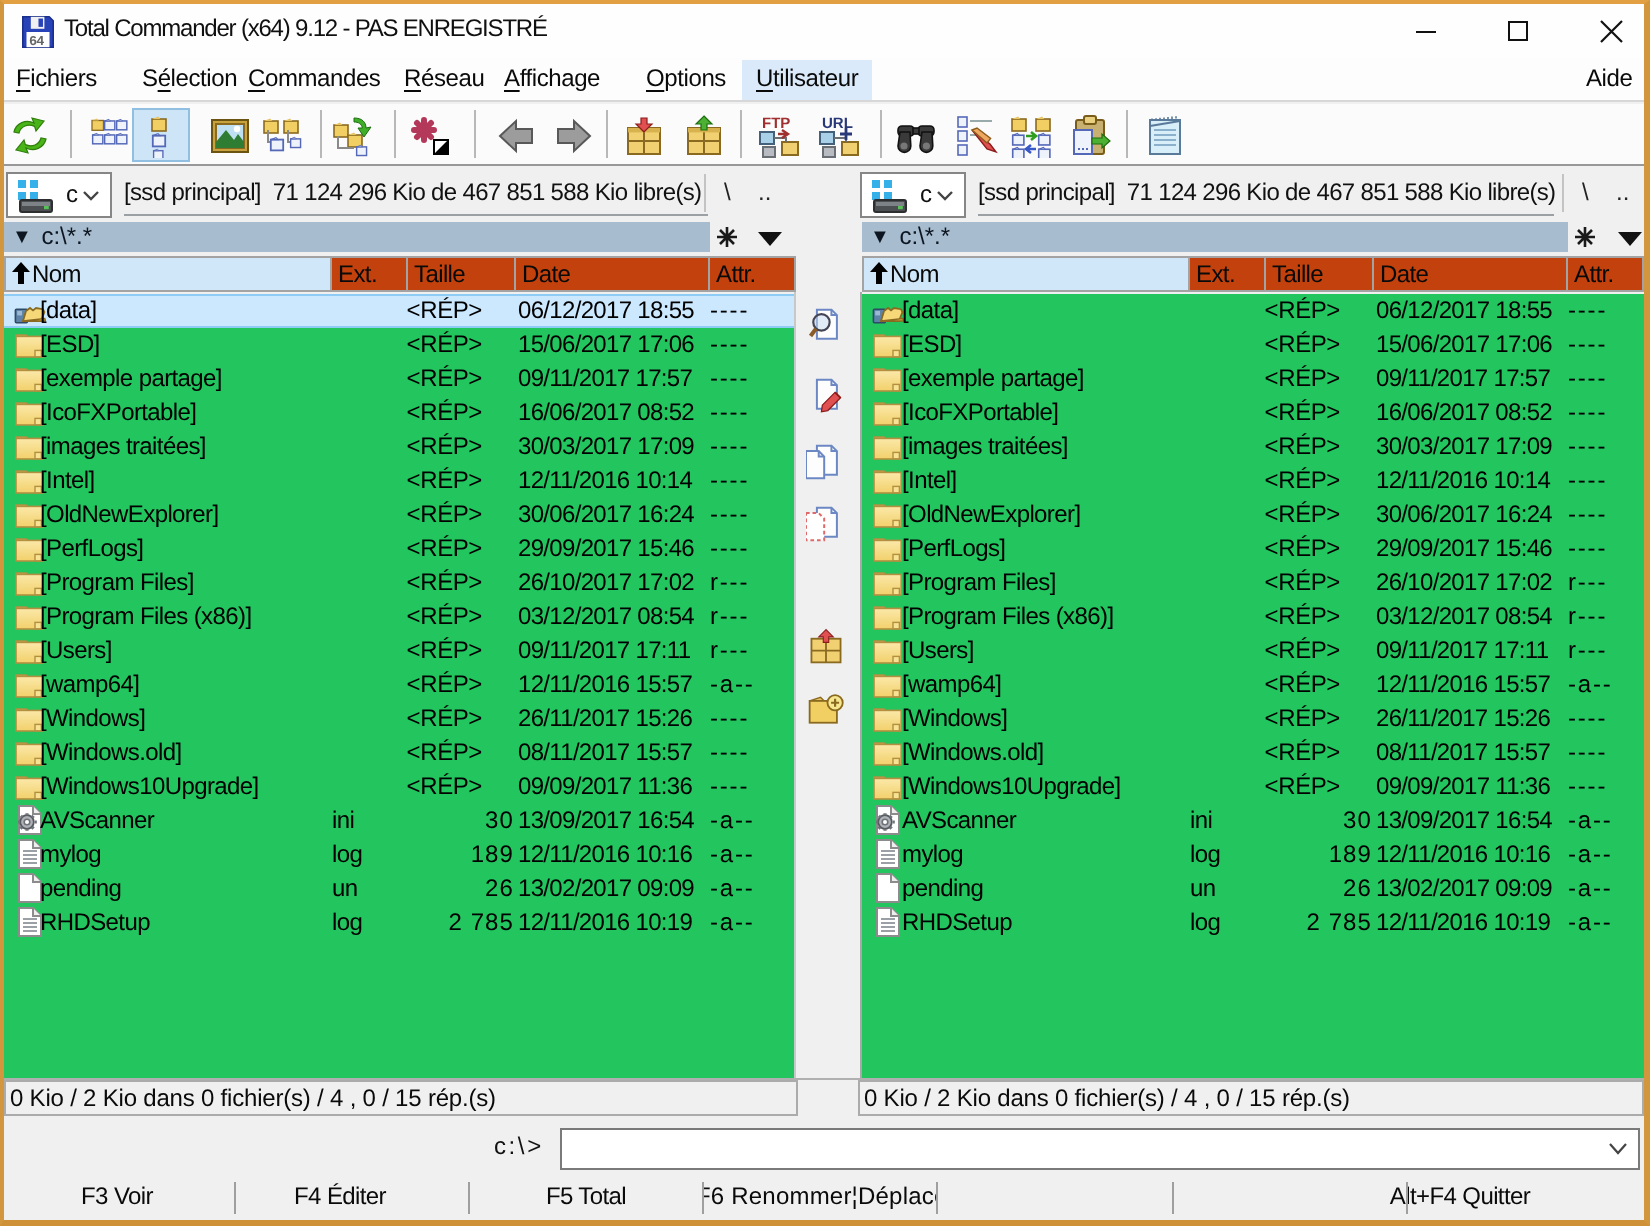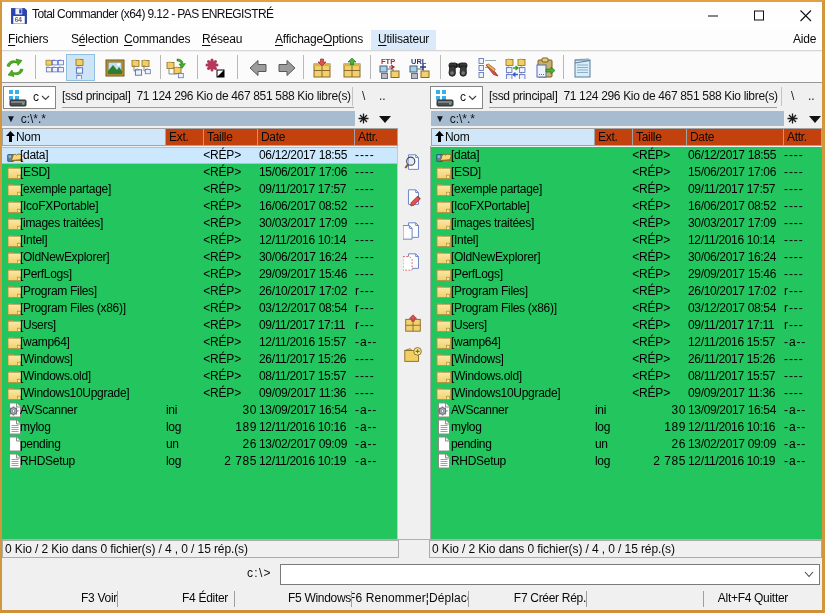--- a/index.html
+++ b/index.html
@@ -40,21 +40,21 @@
 .c-size{position:absolute;left:177px;width:78px;text-align:right;letter-spacing:0.55px}
 .c-size.rep{left:161px;letter-spacing:-0.2px}
 .c-date{position:absolute;left:257px;letter-spacing:-0.34px;white-space:pre}
 .c-attr{position:absolute;left:353px;letter-spacing:0.9px}
 .sbar{position:absolute;top:540px;height:18px;background:#f0f0f0;border:1px solid #ababab;
  font-size:12px;letter-spacing:-0.1px;color:#0a0a0a;line-height:16px;padding-left:2px;white-space:pre}
 .cmdlabel{position:absolute;top:562px;font-size:12px;letter-spacing:1.3px;color:#111;line-height:22px}
 .cmdbox{position:absolute;left:280px;top:564px;width:540px;height:21px;background:#fff;border:1px solid #7a7a7a}
 .cmdbox svg{position:absolute;right:5px;top:6px}
 .fnbar{position:absolute;left:0px;top:588px;width:822px;height:22px;background:#f0f0f0}
-.fk{position:absolute;top:0;height:22px;line-height:21px;font-size:12px;letter-spacing:-0.3px;color:#0a0a0a;text-align:right;overflow:hidden;white-space:pre}
+.fk{position:absolute;top:0;height:22px;line-height:21px;font-size:12px;letter-spacing:-0.3px;color:#0a0a0a;text-align:center;overflow:hidden;white-space:pre}
 .fsep{position:absolute;top:3px;width:1px;height:16px;background:#9f9f9f}
 .midline{position:absolute;left:2px;top:539px;width:820px;height:1px;background:#b0b0b0}
 </style></head>
 <body>
 
 <svg width="0" height="0" style="position:absolute">
 <defs>
 <linearGradient id="gfold" x1="0" y1="0" x2="0" y2="1">
  <stop offset="0" stop-color="#fbe9a9"></stop>
         <stop offset="1" stop-color="#f2d06b"></stop>
@@ -125,21 +125,21 @@
         </svg></div>
   <div class="wbtn" style="left:792px;width:24px"><svg width="12" height="27" viewBox="0 0 12 27">
           <path d="M0.5 8.5 L11 19 M11 8.5 L0.5 19" stroke="#111" stroke-width="1.1"></path>
         </svg></div>
  </div>
  <div class="menubar">
   <div class="mi" style="left:1px"><u>F</u>ichiers</div>
   <div class="mi" style="left:64px">S<u>é</u>lection</div>
   <div class="mi" style="left:117px"><u>C</u>ommandes</div>
   <div class="mi" style="left:195px"><u>R</u>éseau</div>
-  <div class="mi" style="left:268px"><u>A</u>ffichage</div>
+  <div class="mi" style="left:245px"><u>A</u>ffichage</div>
   <div class="mi" style="left:316px"><u>O</u>ptions</div>
   <div class="mi hot" style="left:371px"><u>U</u>tilisateur</div>
   <div class="mi" style="left:786px">Aide</div>
  </div>
  <div class="toolbar">
   <div class="tb-hot"></div>
   <svg class="tb" style="left:4px" viewBox="0 0 22 22">
         <g fill="#49b418" stroke="#2f7e0c" stroke-width="0.6">
 <path d="M3 9 C4 4.5 9 2.5 13 4.5 L12 2 L18 3.5 L14 8.5 L13.3 6.2 C10 4.8 6.5 6 5.5 9.5 Z"></path>
 <path d="M19 12.5 C18 17 13 19 9 17 L10 19.5 L4 18 L8 13 L8.7 15.3 C12 16.7 15.5 15.5 16.5 12 Z"></path>
@@ -879,23 +879,22 @@
  <div class="sbar" style="left:429px;width:393px">0 Kio / 2 Kio dans 0 fichier(s) / 4 , 0 / 15 rép.(s)</div>
  <div class="cmdlabel" style="left:247px">c:\&gt;</div>
  <div class="cmdbox">
       <svg width="10" height="7" viewBox="0 0 10 7">
         <path d="M1 1 L5 5.5 L9 1" stroke="#444" stroke-width="1.1" fill="none"></path>
       </svg>
     </div>
  <div class="fnbar">
   <div class="fk" style="left:0px;width:117px">F3 Voir</div>
   <div class="fk" style="left:112px;width:116px">F4 Éditer</div>
-  <div class="fk" style="left:235px;width:116px">F5 Windows</div>
+  <div class="fk" style="left:235px;width:116px">F5 Total</div>
   <div class="fk" style="left:352px;width:116px;letter-spacing:0.1px;text-indent:-4px">F6 Renommer¦Déplacer</div>
-  <div class="fk" style="left:469px;width:117px">F7 Créer Rép.</div>
   <div class="fk" style="left:672px;width:116px">Alt+F4 Quitter</div>
   <div class="fsep" style="left:117px"></div>
       <div class="fsep" style="left:234px"></div>
       <div class="fsep" style="left:351px"></div>
       <div class="fsep" style="left:468px"></div>
       <div class="fsep" style="left:586px"></div>
       <div class="fsep" style="left:703px"></div>
  </div>
 </div>
 <div class="frame"></div>

